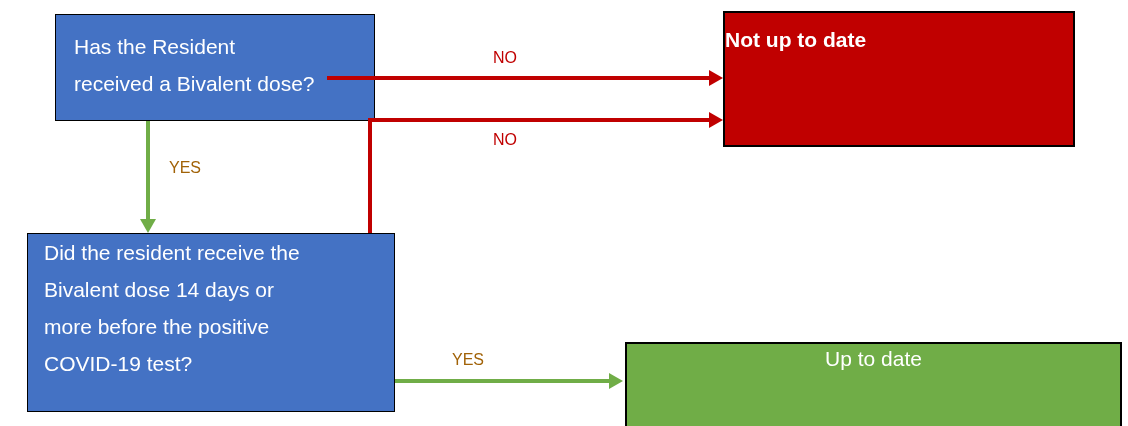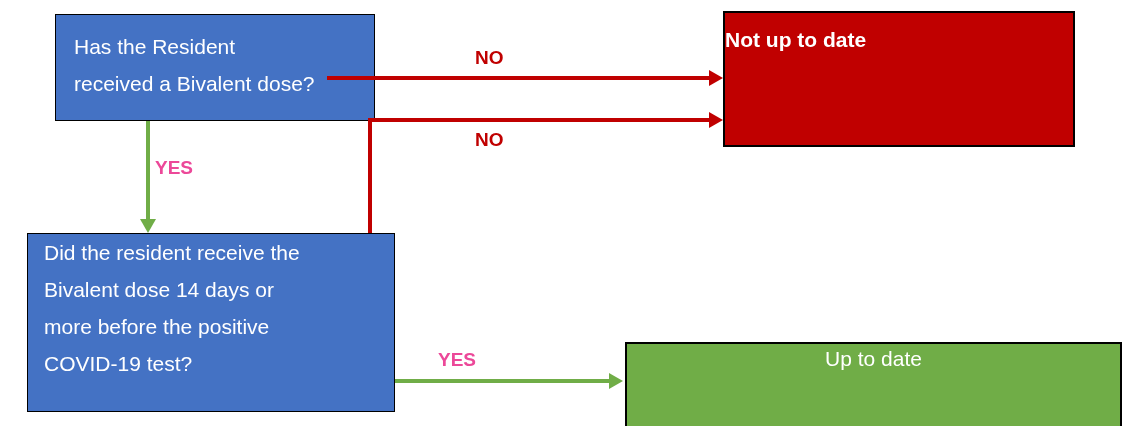--- a/index.html
+++ b/index.html
@@ -27,24 +27,24 @@
         text-align:center; padding-top:0; font-size:21px; line-height:30px; }
 
   .seg { position:absolute; }
   .seg-red   { background:#C00000; }
   .seg-green { background:#70AD47; }
   .head { position:absolute; width:0; height:0; }
   .head-right-red   { border-top:8px solid transparent; border-bottom:8px solid transparent; border-left:14px solid #C00000; }
   .head-right-green { border-top:8px solid transparent; border-bottom:8px solid transparent; border-left:14px solid #70AD47; }
   .head-down-green  { border-left:8px solid transparent; border-right:8px solid transparent; border-top:14px solid #70AD47; }
 
-  .edge-label { position:absolute; font-size:19px; font-weight:bold;
-        width:60px; text-align:left; line-height:20px; }
+  .edge-label { position:absolute; font-size:16px; font-weight:normal;
+        width:60px; text-align:center; line-height:20px; }
   .label-no  { color:#C00000; }
-  .label-yes { color:#ec4899; }
+  .label-yes { color:#a16207; }
 </style>
 </head>
 <body>
 
 <div id="canvas">
 
   <div id="q1" class="node node-blue">Has the Resident
 received a Bivalent dose?</div>
 
   <div id="q2" class="node node-blue">Did the resident receive the

